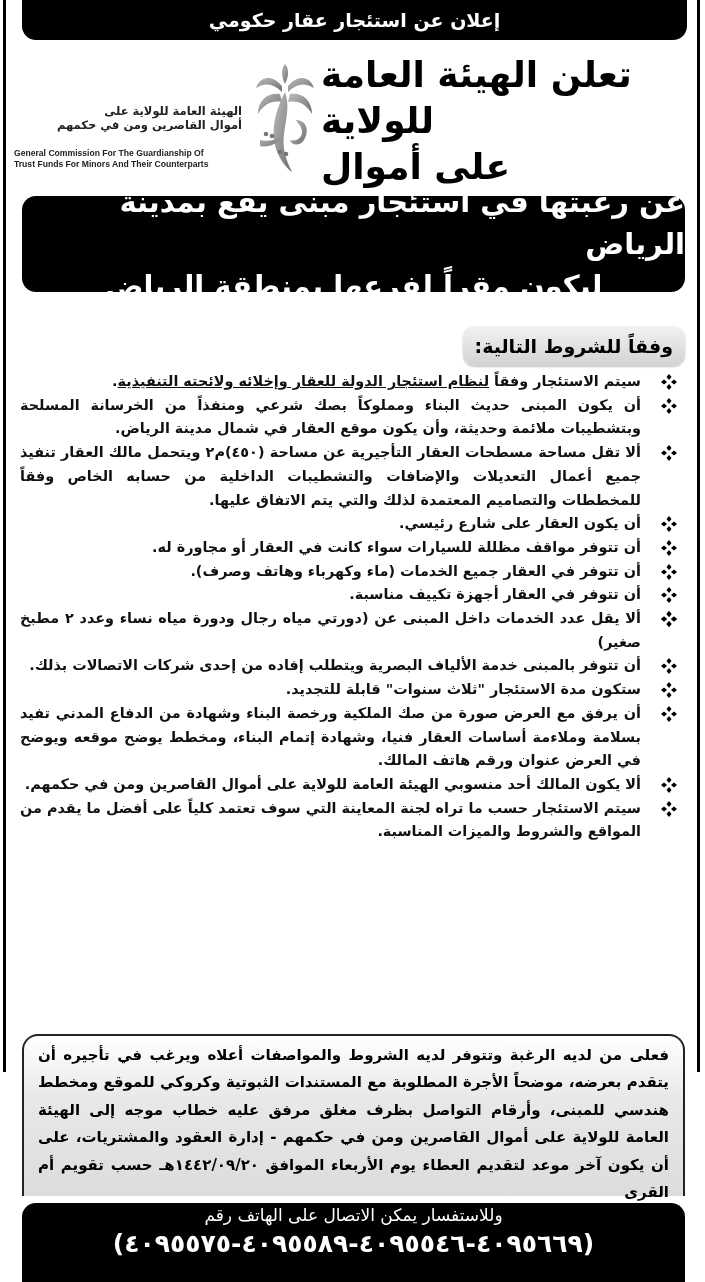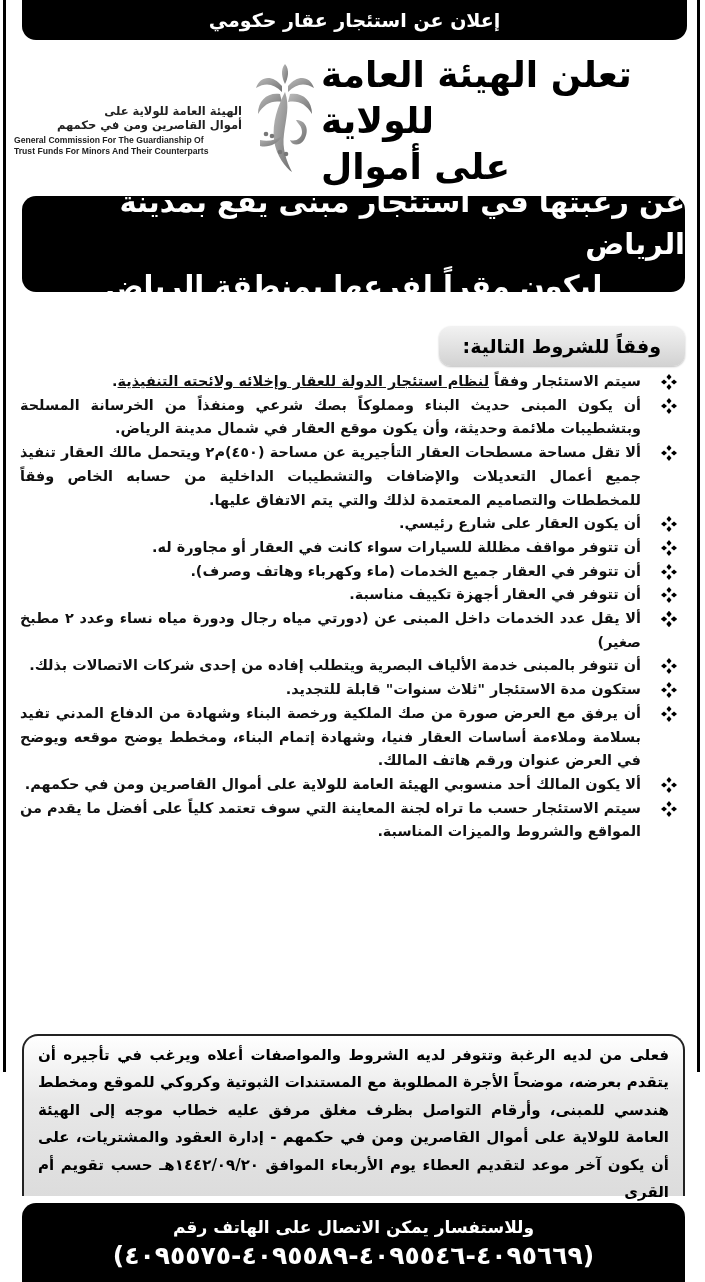--- a/index.html
+++ b/index.html
@@ -27,32 +27,32 @@
   }
   .logo {
     position: absolute; left: 240px; top: 8px; width: 66px; height: 124px;
   }
   .org-block {
     position: absolute; left: 2px; top: 56px; width: 228px; text-align: right;
   }
   .org-ar { font-size: 11.5px; line-height: 14px; color: #222; font-weight: bold; }
   .org-en {
     direction: ltr; text-align: left; font-family: "Liberation Sans", sans-serif;
-    font-size: 8.6px; line-height: 11px; color: #222; font-weight: bold; margin-top: 3px;
+    font-size: 8.6px; line-height: 11px; color: #222; font-weight: bold; margin-top: 16px;
   }
 
   .subject-box {
     position: absolute; left: 16px; right: 12px; top: 196px; height: 96px;
     background: #000; color: #fff; border-radius: 14px;
     display: flex; flex-direction: column; align-items: center; justify-content: center;
     font-weight: bold; font-size: 29px; line-height: 42px;
   }
 
   .terms-label {
-    position: absolute; right: 12px; top: 326px; height: 40px; padding: 0 24px;
+    position: absolute; right: 12px; top: 326px; height: 40px; padding: 0 12px;
     background: linear-gradient(#f2f2f2, #d2d2d2); border-radius: 12px;
     display: flex; align-items: center; font-weight: bold; font-size: 19px; color: #000;
     box-shadow: 0 1px 2px rgba(0,0,0,0.25);
   }
 
   .terms {
     position: absolute; right: 14px; left: 14px; top: 370px;
     list-style: none; font-weight: bold; font-size: 14.4px; line-height: 23.7px; color: #111;
   }
   .terms li { position: relative; padding-right: 42px; text-align: justify; }
@@ -69,21 +69,21 @@
     font-weight: bold; font-size: 15px; line-height: 27.4px; text-align: justify; color: #000;
     text-align-last: justify;
   }
   .apply-box p:last-child { text-align-last: justify; }
 
   .contact-box {
     position: absolute; left: 16px; right: 12px; top: 1203px; height: 79px;
     background: #000; color: #fff; border-radius: 14px 14px 0 0;
     display: flex; flex-direction: column; align-items: center;
   }
-  .contact-title { font-weight: bold; font-size: 17px; margin-top: 12px; line-height: 24px; }
+  .contact-title { font-weight: normal; font-size: 17px; margin-top: 0; line-height: 24px; }
   .contact-phones {
     font-weight: bold; font-size: 25px; letter-spacing: 1px; line-height: 34px;
     direction: rtl; unicode-bidi: plaintext;
   }
 </style>
 </head>
 <body>
 
 <div class="frame">
 

